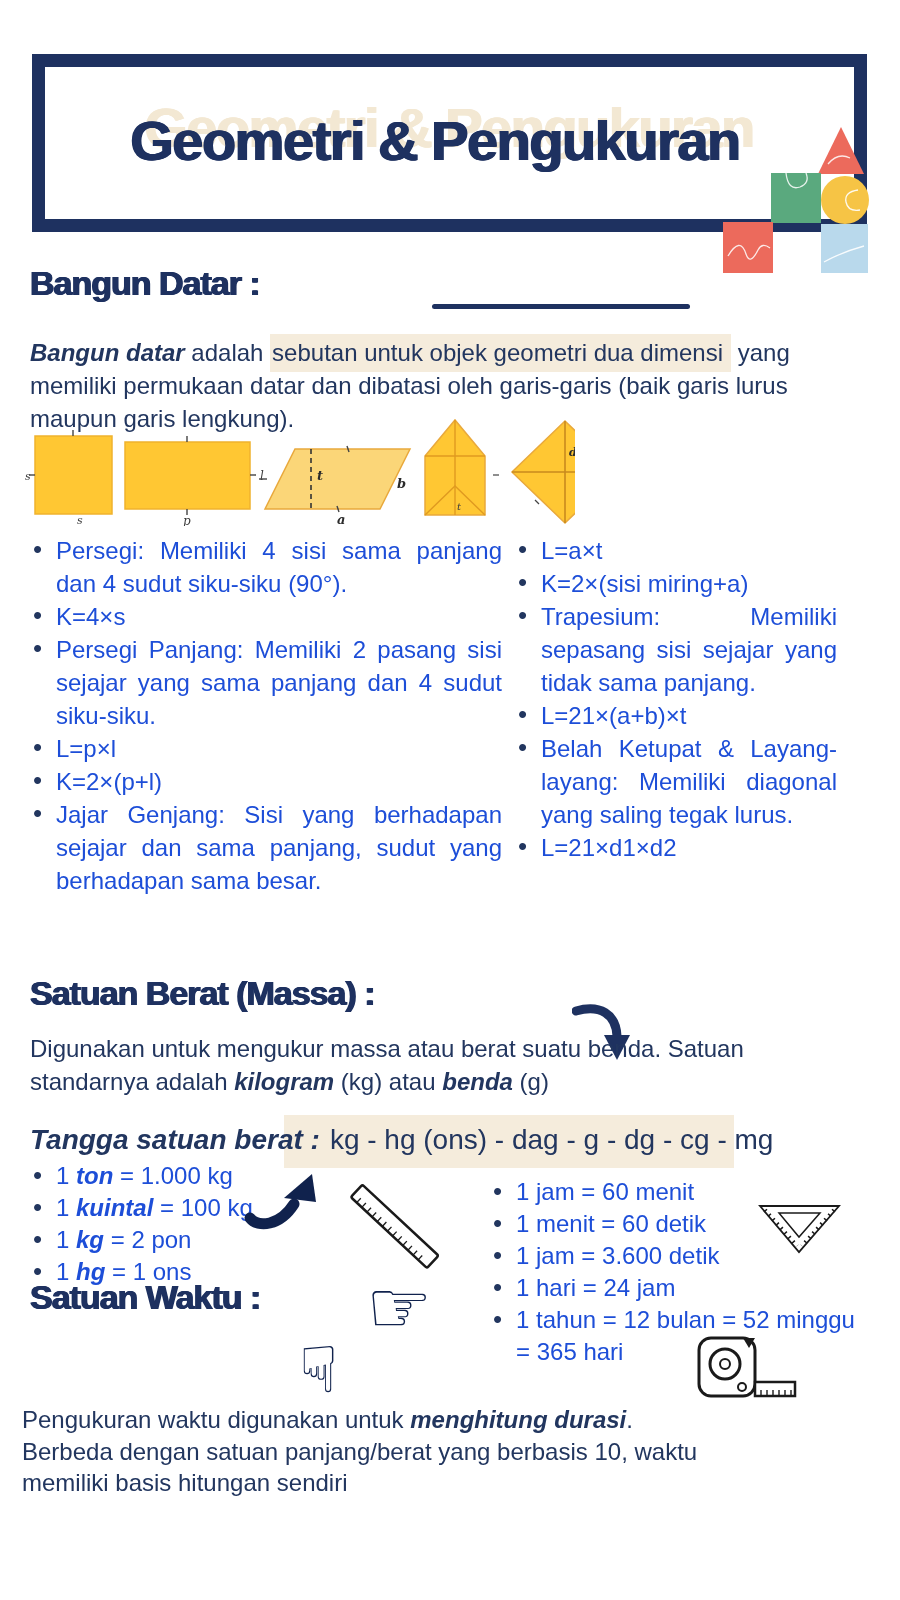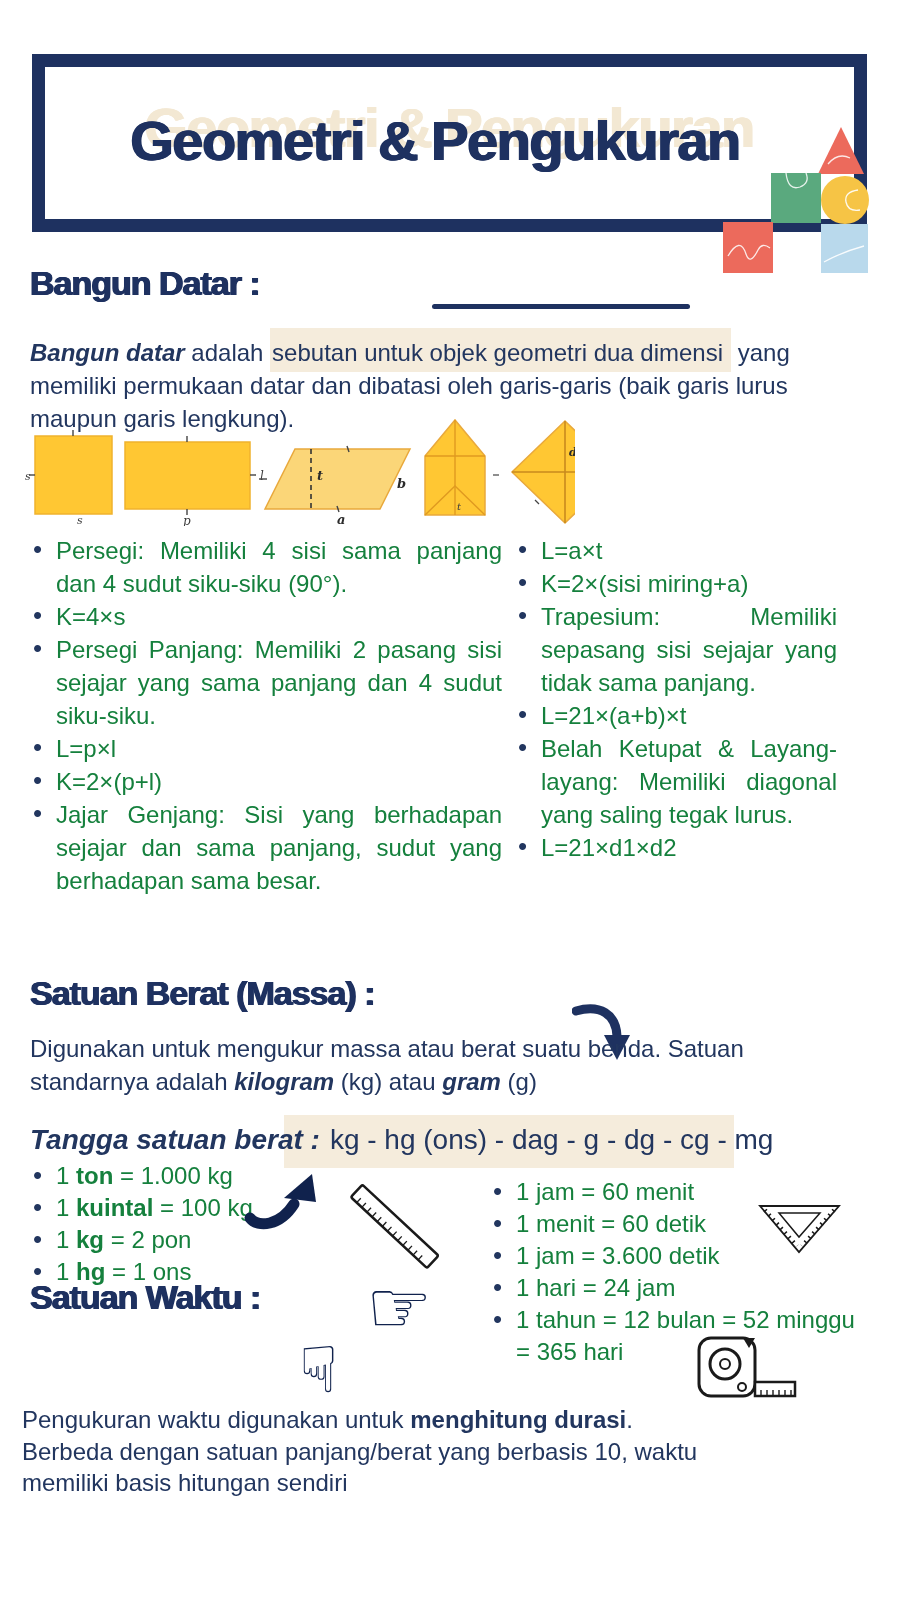--- a/index.html
+++ b/index.html
@@ -22,24 +22,24 @@
   .corner-shapes{position:absolute;left:700px;top:100px;width:180px;height:165px;}
   
   .h-section{
     position:absolute;color:#1e3160;font-weight:bold;font-size:34px;letter-spacing:-1px;
     text-shadow:0.7px 0 currentColor,-0.7px 0 currentColor;white-space:nowrap;
   }
   .rule{position:absolute;background:#1e3160;border-radius:3px;}
   
   .para{position:absolute;font-size:24px;line-height:33px;color:#22365f;}
   .bi{font-weight:bold;font-style:italic;}
-  .b{font-weight:bold;}
-  .hl{background:#f5ecdc;padding:11px 8px 6px 2px;}
-  
-  ul.blist{position:absolute;margin:0;padding:0;list-style:none;font-size:24px;line-height:33px;color:#15803d;}
+  .b{font-weight:bold;font-style:italic;}
+  .hl{background:#f5ecdc;padding:5px 8px 6px 2px;}
+  
+  ul.blist{position:absolute;margin:0;padding:0;list-style:none;font-size:24px;line-height:33px;color:#1d4ed8;}
   ul.blist li{position:relative;padding-left:26px;text-align:justify;}
   ul.blist li::before{content:"\2022";position:absolute;left:3px;top:-1px;font-size:26px;color:#22365f;}
   ul.plain li{text-align:left;}
   
   .ladder-highlight{position:absolute;left:284px;top:1099px;width:450px;height:53px;background:#f5ecdc;}
   .ladder-row{position:absolute;left:30px;top:1108px;font-size:28px;white-space:nowrap;}
   .ladder-row .val{margin-left:10px;}
   .hand{position:absolute;color:#10224d;line-height:1;}
   .hand-right{left:366px;top:1254px;font-size:74px;font-family:"DejaVu Sans",sans-serif;}
   .hand-down{left:299px;top:1322px;font-size:64px;font-family:"DejaVu Sans",sans-serif;}
@@ -154,21 +154,21 @@
     <li>L=21×d1×d2</li>
   </ul>
 
   <div class="h-section" style="left:30px;top:958px;">Satuan Berat (Massa) :</div>
   <svg class="icon-abs" style="left:572px;top:986px;" width="58" height="64" viewBox="0 0 58 64">
     <path d="M4,9 C28,2 44,12 45,34" fill="none" stroke="#1e3160" stroke-width="9" stroke-linecap="round"></path>
     <polygon points="45,58 32,33 58,33" fill="#1e3160"></polygon>
   </svg>
 
   <div class="para" style="left:30px;top:1016px;width:832px;">
-    <span>Digunakan untuk mengukur massa atau berat suatu benda. Satuan standarnya adalah </span><span class="bi">kilogram</span><span> (kg) atau </span><span class="bi">gram</span><span> (g)</span>
+    <span>Digunakan untuk mengukur massa atau berat suatu benda. Satuan standarnya adalah </span><span class="bi">kilogram</span><span> (kg) atau </span><span class="bi">benda</span><span> (g)</span>
   </div>
 
   <div class="ladder-highlight"></div>
   <div class="ladder-row">
     <span class="bi">Tangga satuan berat :</span><span class="val">kg - hg (ons) - dag - g - dg - cg - mg</span>
   </div>
 
   <ul class="blist plain" style="left:30px;top:1144px;width:280px;line-height:32px;">
     <li><span>1 </span><span class="b">ton</span><span> = 1.000 kg</span></li>
     <li><span>1 </span><span class="b">kuintal</span><span> = 100 kg</span></li>

